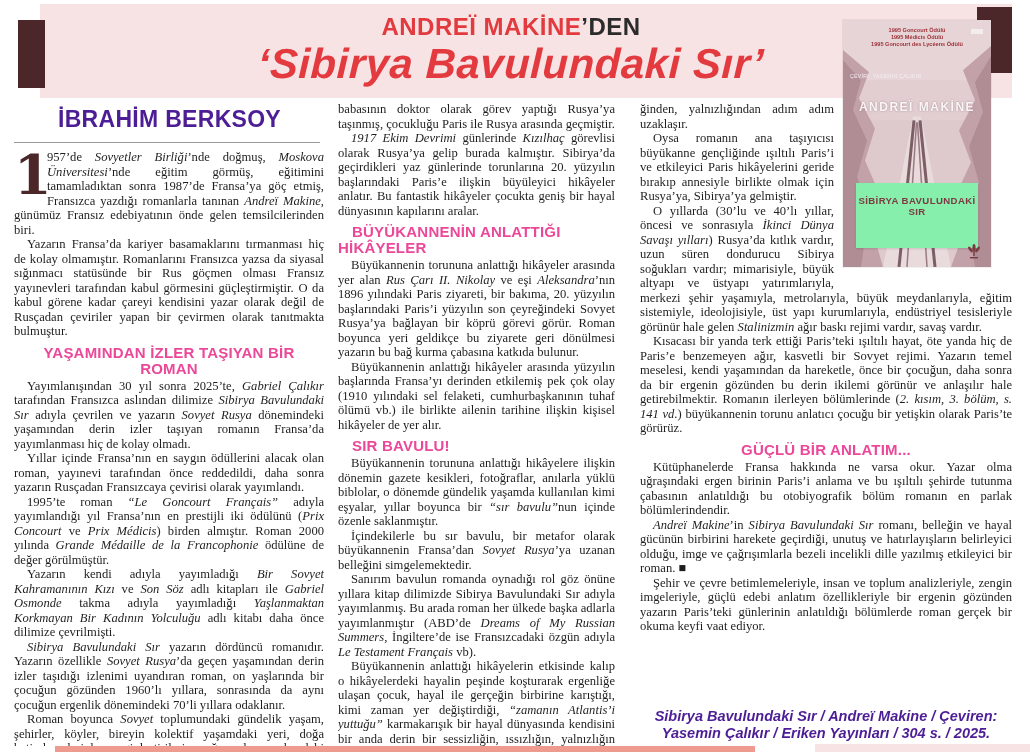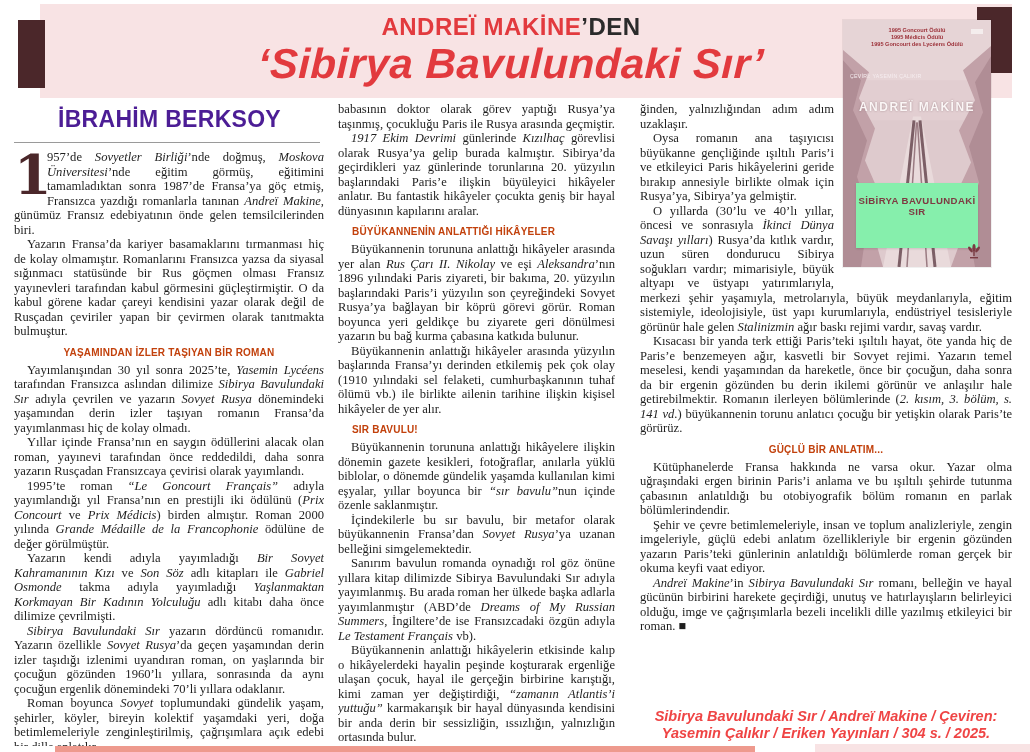--- a/index.html
+++ b/index.html
@@ -25,21 +25,21 @@
   .byline-rule{position:absolute;left:14px;top:142px;width:306px;height:1px;background:#9a9a9a;}
 
   
   .col{position:absolute;font-size:12.6px;line-height:14.5px;text-align:justify;overflow:hidden;}
   .col1{left:14px;top:150px;width:310px;height:596px;}
   .col2{left:338px;top:102px;width:277px;height:644px;}
   .col3{left:640px;top:102px;width:372px;height:604px;}
   .para{margin:0;text-indent:13px;}
   .para.noindent{text-indent:0;}
   .sec-head{margin:6px 0 2px;font-family:"Liberation Sans",sans-serif;font-weight:bold;
-            font-size:10px;line-height:16px;color:#c2410c;letter-spacing:.2px;text-align:left;
+            font-size:15px;line-height:16px;color:#ec4899;letter-spacing:.2px;text-align:left;
             text-indent:14px;}
   .sec-head.center{text-align:center;text-indent:0;}
   .dropcap{float:left;width:26px;height:44px;margin:3px 7px 0 0;color:#4b272a;
            font-family:"DejaVu Serif",serif;font-weight:bold;font-size:54px;line-height:44px;}
   .cover-spacer{float:right;width:178px;height:178px;}
 
   
   .book-cover{position:absolute;left:843px;top:20px;width:148px;height:247px;
               box-shadow:0 0 0 1px rgba(0,0,0,.06);background:#decacd;overflow:hidden;}
   .cover-scene{position:absolute;left:0;top:0;width:100%;height:100%;}
@@ -54,21 +54,21 @@
                 letter-spacing:1.5px;color:#fbf6f6;text-shadow:0 0 2px rgba(120,90,95,.6);}
   .cover-titlebox{position:absolute;left:13px;top:163px;width:122px;height:65px;background:#86efac;
                   box-shadow:0 1px 2px rgba(0,0,0,.12);}
   .cover-title{margin-top:12px;text-align:center;font-family:"Liberation Sans",sans-serif;
                font-weight:bold;font-size:9.6px;letter-spacing:.4px;color:#7e3a42;}
   .cover-logo{position:absolute;right:10px;bottom:8px;width:14px;height:16px;}
 
   
   .credit{position:absolute;left:640px;top:708px;width:372px;text-align:center;
           font-family:"Liberation Sans",sans-serif;font-weight:bold;font-style:italic;
-          font-size:14.5px;line-height:17px;color:#ef4444;}
+          font-size:14.5px;line-height:17px;color:#4c1d95;}
 
   
   .strip{position:absolute;}
   .strip-salmon{left:55px;top:746px;width:700px;height:6px;background:#ee9a8e;}
   .strip-pink{left:815px;top:744px;width:215px;height:8px;background:#f8e3e4;}
 
   i{}
 </style>
 </head>
 <body>
@@ -121,21 +121,21 @@
     </svg>
   </div>
 
   <div class="byline">İBRAHİM BERKSOY</div>
   <div class="byline-rule"></div>
 
   <div class="col col1">
       <p class="para noindent"><span class="dropcap">1</span><span>957’de </span><i>Sovyetler Birliği</i><span>’nde doğmuş, </span><i>Moskova Üniversitesi</i><span>’nde eğitim görmüş, eğitimini tamamladıktan sonra 1987’de Fransa’ya göç etmiş, Fransızca yazdığı romanlarla tanınan </span><i>Andreï Makine</i><span>, günümüz Fransız edebiyatının önde gelen temsilcilerinden biri.</span></p>
       <p class="para"><span>Yazarın Fransa’da kariyer basamaklarını tırmanması hiç de kolay olmamıştır. Romanlarını Fransızca yazsa da siyasal sığınmacı statüsünde bir Rus göçmen olması Fransız yayınevleri tarafından kabul görmesini güçleştirmiştir. O da kabul görene kadar çareyi kendisini yazar olarak değil de Rusçadan çeviriler yapan bir çevirmen olarak tanıtmakta bulmuştur.</span></p>
       <h3 class="sec-head center">YAŞAMINDAN İZLER TAŞIYAN BİR ROMAN</h3>
-      <p class="para"><span>Yayımlanışından 30 yıl sonra 2025’te, </span><i>Yasemin Lycéens</i><span> tarafından Fransızca aslından dilimize </span><i>Sibirya Bavulundaki Sır</i><span> adıyla çevrilen ve yazarın </span><i>Sovyet Rusya</i><span> dönemindeki yaşamından derin izler taşıyan romanın Fransa’da yayımlanması hiç de kolay olmadı.</span></p>
+      <p class="para"><span>Yayımlanışından 30 yıl sonra 2025’te, </span><i>Gabriel Çalıkır</i><span> tarafından Fransızca aslından dilimize </span><i>Sibirya Bavulundaki Sır</i><span> adıyla çevrilen ve yazarın </span><i>Sovyet Rusya</i><span> dönemindeki yaşamından derin izler taşıyan romanın Fransa’da yayımlanması hiç de kolay olmadı.</span></p>
       <p class="para"><span>Yıllar içinde Fransa’nın en saygın ödüllerini alacak olan roman, yayınevi tarafından önce reddedildi, daha sonra yazarın Rusçadan Fransızcaya çevirisi olarak yayımlandı.</span></p>
       <p class="para"><span>1995’te roman </span><i>“Le Goncourt Français”</i><span> adıyla yayımlandığı yıl Fransa’nın en prestijli iki ödülünü (</span><i>Prix Concourt</i><span> ve </span><i>Prix Médicis</i><span>) birden almıştır. Roman 2000 yılında </span><i>Grande Médaille de la Francophonie</i><span> ödülüne de değer görülmüştür.</span></p>
       <p class="para"><span>Yazarın kendi adıyla yayımladığı </span><i>Bir Sovyet Kahramanının Kızı</i><span> ve </span><i>Son Söz</i><span> adlı kitapları ile </span><i>Gabriel Osmonde</i><span> takma adıyla yayımladığı </span><i>Yaşlanmaktan Korkmayan Bir Kadının Yolculuğu</i><span> adlı kitabı daha önce dilimize çevrilmişti.</span></p>
       <p class="para"><i>Sibirya Bavulundaki Sır</i><span> yazarın dördüncü romanıdır. Yazarın özellikle </span><i>Sovyet Rusya</i><span>’da geçen yaşamından derin izler taşıdığı izlenimi uyandıran roman, on yaşlarında bir çocuğun gözünden 1960’lı yıllara, sonrasında da aynı çocuğun ergenlik dönemindeki 70’li yıllara odaklanır.</span></p>
       <p class="para"><span>Roman boyunca </span><i>Sovyet</i><span> toplumundaki gündelik yaşam, şehirler, köyler, bireyin kolektif yaşamdaki yeri, doğa betimlemeleriyle zenginleştirilmiş, çağrışımlara açık edebi bir dille anlatılır.</span></p>
     </div>
   <div class="col col2">
       <p class="para noindent"><span>babasının doktor olarak görev yaptığı Rusya’ya taşınmış, çocukluğu Paris ile Rusya arasında geçmiştir.</span></p>
       <p class="para"><i>1917 Ekim Devrimi</i><span> günlerinde </span><i>Kızılhaç</i><span> görevlisi olarak Rusya’ya gelip burada kalmıştır. Sibirya’da geçirdikleri yaz günlerinde torunlarına 20. yüzyılın başlarındaki Paris’e ilişkin büyüleyici hikâyeler anlatır. Bu fantastik hikâyeler çocukta geniş bir hayal dünyasının kapılarını aralar.</span></p>
       <h3 class="sec-head">BÜYÜKANNENİN ANLATTIĞI HİKÂYELER</h3>
@@ -148,22 +148,22 @@
       <p class="para"><span>Büyükannenin anlattığı hikâyelerin etkisinde kalıp o hikâyelerdeki hayalin peşinde koşturarak ergenliğe ulaşan çocuk, hayal ile gerçeğin birbirine karıştığı, kimi zaman yer değiştirdiği, </span><i>“zamanın Atlantis’i yuttuğu”</i><span> karmakarışık bir hayal dünyasında kendisini bir anda derin bir sessizliğin, ıssızlığın, yalnızlığın ortasında bulur.</span></p>
     </div>
   <div class="col col3">
     <div class="cover-spacer"></div>
   <p class="para noindent"><span>ğinden, yalnızlığından adım adım uzaklaşır.</span></p>
       <p class="para"><span>Oysa romanın ana taşıyıcısı büyükanne gençliğinde ışıltılı Paris’i ve etkileyici Paris hikâyelerini geride bırakıp annesiyle birlikte olmak için Rusya’ya, Sibirya’ya gelmiştir.</span></p>
       <p class="para"><span>O yıllarda (30’lu ve 40’lı yıllar, öncesi ve sonrasıyla </span><i>İkinci Dünya Savaşı yılları</i><span>) Rusya’da kıtlık vardır, uzun süren dondurucu Sibirya soğukları vardır; mimarisiyle, büyük altyapı ve üstyapı yatırımlarıyla, merkezi şehir yaşamıyla, metrolarıyla, büyük meydanlarıyla, eğitim sistemiyle, ideolojisiyle, üst yapı kurumlarıyla, endüstriyel tesisleriyle görünür hale gelen </span><i>Stalinizmin</i><span> ağır baskı rejimi vardır, savaş vardır.</span></p>
       <p class="para"><span>Kısacası bir yanda terk ettiği Paris’teki ışıltılı hayat, öte yanda hiç de Paris’e benzemeyen ağır, kasvetli bir Sovyet rejimi. Yazarın temel meselesi, kendi yaşamından da hareketle, önce bir çocuğun, daha sonra da bir ergenin gözünden bu derin ikilemi görünür ve anlaşılır hale getirebilmektir. Romanın ilerleyen bölümlerinde (</span><i>2. kısım, 3. bölüm, s. 141 vd.</i><span>) büyükannenin torunu anlatıcı çocuğu bir yetişkin olarak Paris’te görürüz.</span></p>
       <h3 class="sec-head center">GÜÇLÜ BİR ANLATIM...</h3>
       <p class="para"><span>Kütüphanelerde Fransa hakkında ne varsa okur. Yazar olma uğraşındaki ergen birinin Paris’i anlama ve bu ışıltılı şehirde tutunma çabasının anlatıldığı bu otobiyografik bölüm romanın en parlak bölümlerindendir.</span></p>
+      <p class="para"><i>Andreï Makine</i><span>’in </span><i>Sibirya Bavulundaki Sır</i><span> romanı, belleğin ve hayal gücünün birbirini harekete geçirdiği, unutuş ve hatırlayışların belirleyici olduğu, imge ve çağrışımlarla bezeli incelikli dille yazılmış etkileyici bir roman. ■</span></p>
       <p class="para"><span>Şehir ve çevre betimlemeleriyle, insan ve toplum analizleriyle, zengin imgeleriyle, güçlü edebi anlatım özellikleriyle bir ergenin gözünden yazarın Paris’teki günlerinin anlatıldığı bölümlerde roman gerçek bir okuma keyfi vaat ediyor.</span></p>
-      <p class="para"><i>Andreï Makine</i><span>’in </span><i>Sibirya Bavulundaki Sır</i><span> romanı, belleğin ve hayal gücünün birbirini harekete geçirdiği, unutuş ve hatırlayışların belirleyici olduğu, imge ve çağrışımlarla bezeli incelikli dille yazılmış etkileyici bir roman. ■</span></p>
     </div>
 
   <div class="credit">
     <div>Sibirya Bavulundaki Sır / Andreï Makine / Çeviren:</div>
     <div>Yasemin Çalıkır / Eriken Yayınları / 304 s. / 2025.</div>
   </div>
 
   <div class="strip strip-salmon"></div>
   <div class="strip strip-pink"></div>
 </div>

